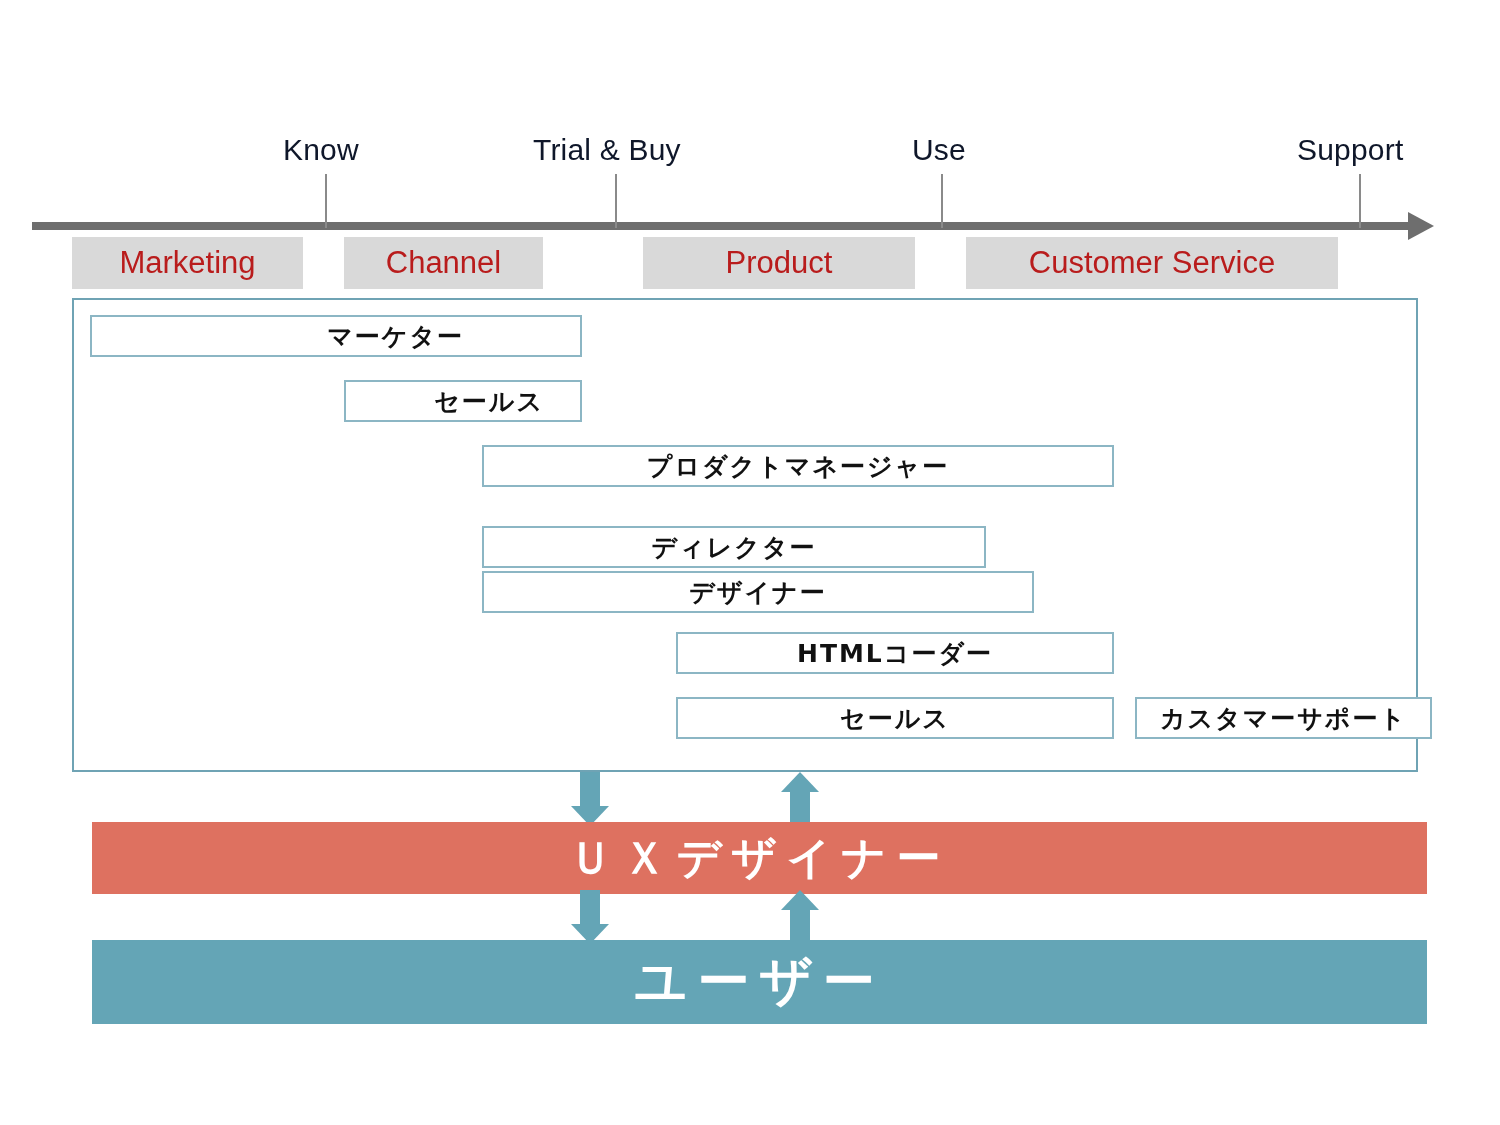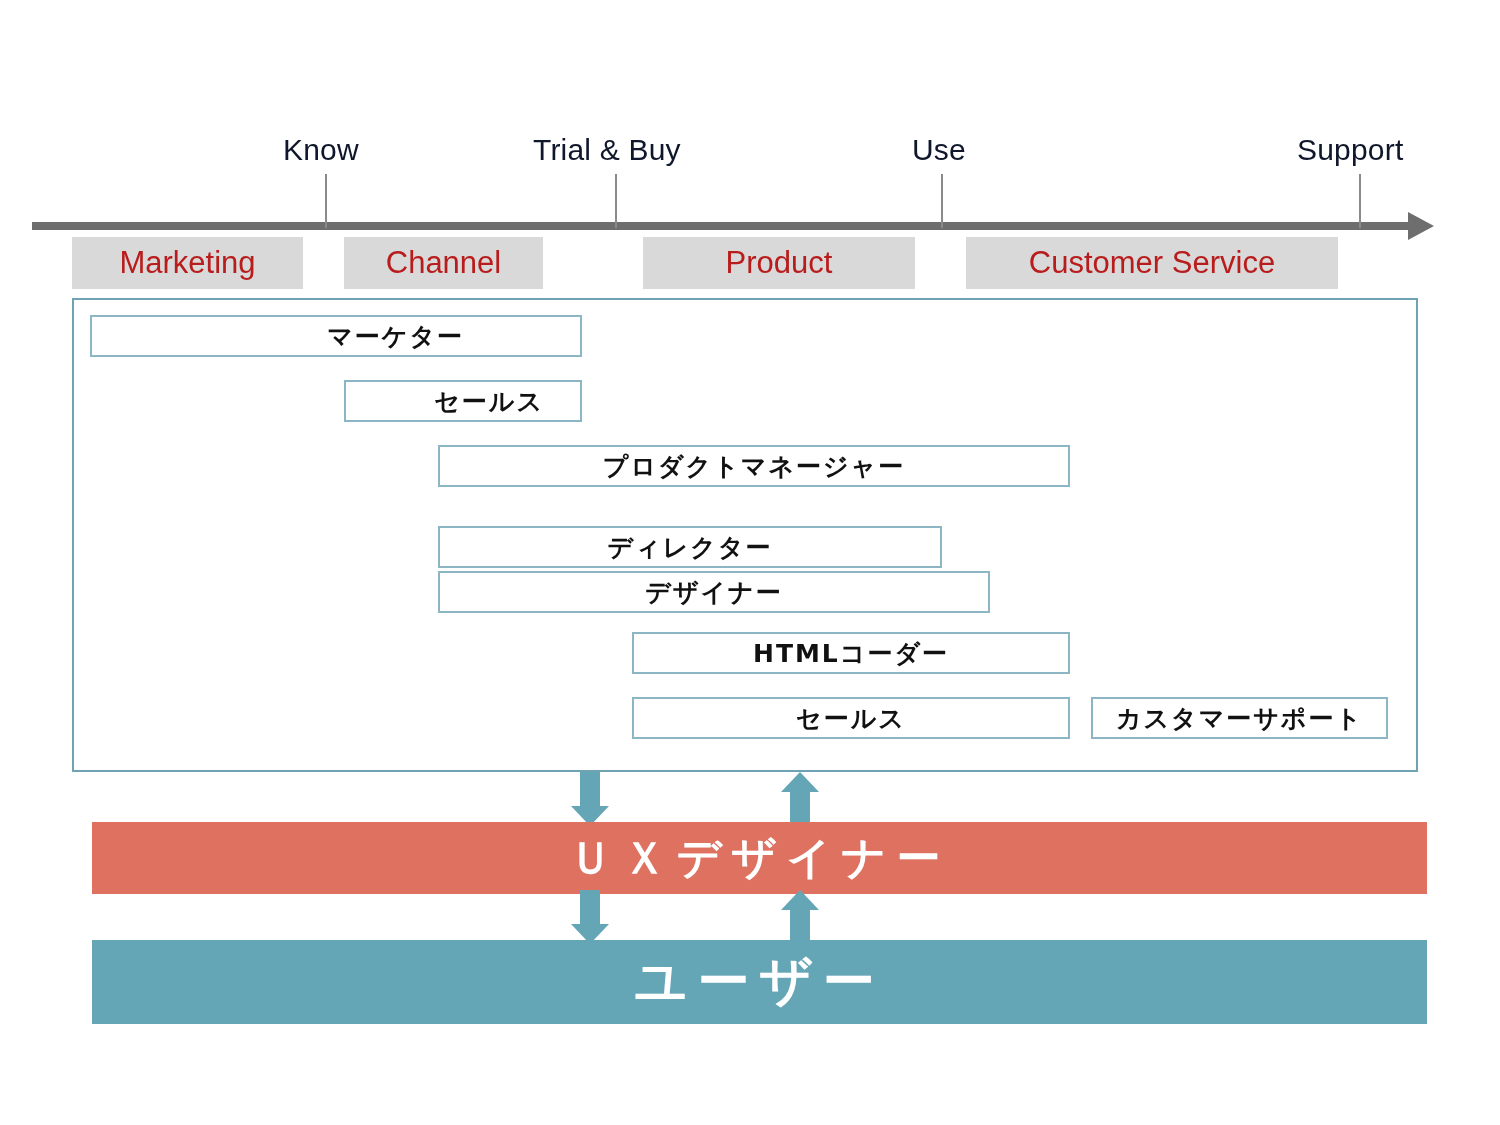--- a/index.html
+++ b/index.html
@@ -84,21 +84,21 @@
     background: #ffffff;
     display: flex;
     align-items: center;
     font-family: "DejaVu Sans", "Liberation Sans", sans-serif;
     font-weight: bold;
     font-size: 25px;
     color: #111111;
     letter-spacing: 2px;
     white-space: nowrap;
   }
-  .role.center { justify-content: center; }
+  .role.center { justify-content: center; margin-left: 44px; }
   .role.rightish { justify-content: flex-end; padding-right: 116px; }
   .role.rightish2 { justify-content: flex-end; padding-right: 36px; }
 
   
   .bar {
     position: absolute;
     left: 72px;
     width: 1335px;
     display: flex;
     align-items: center;

